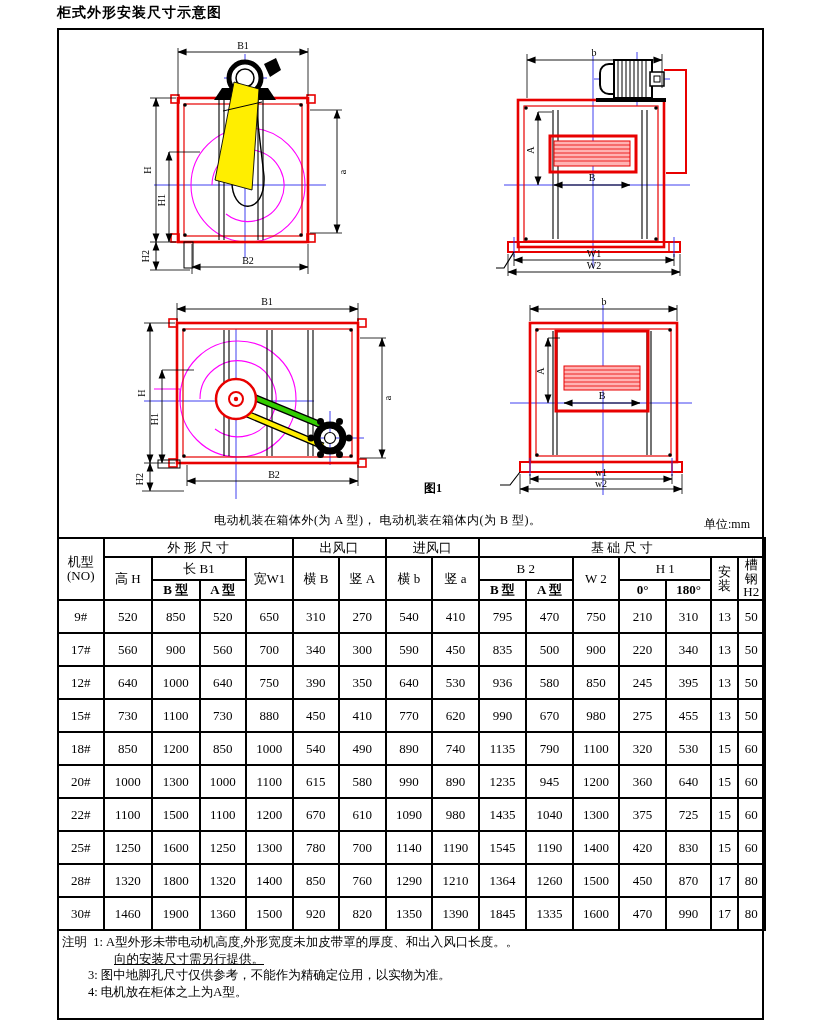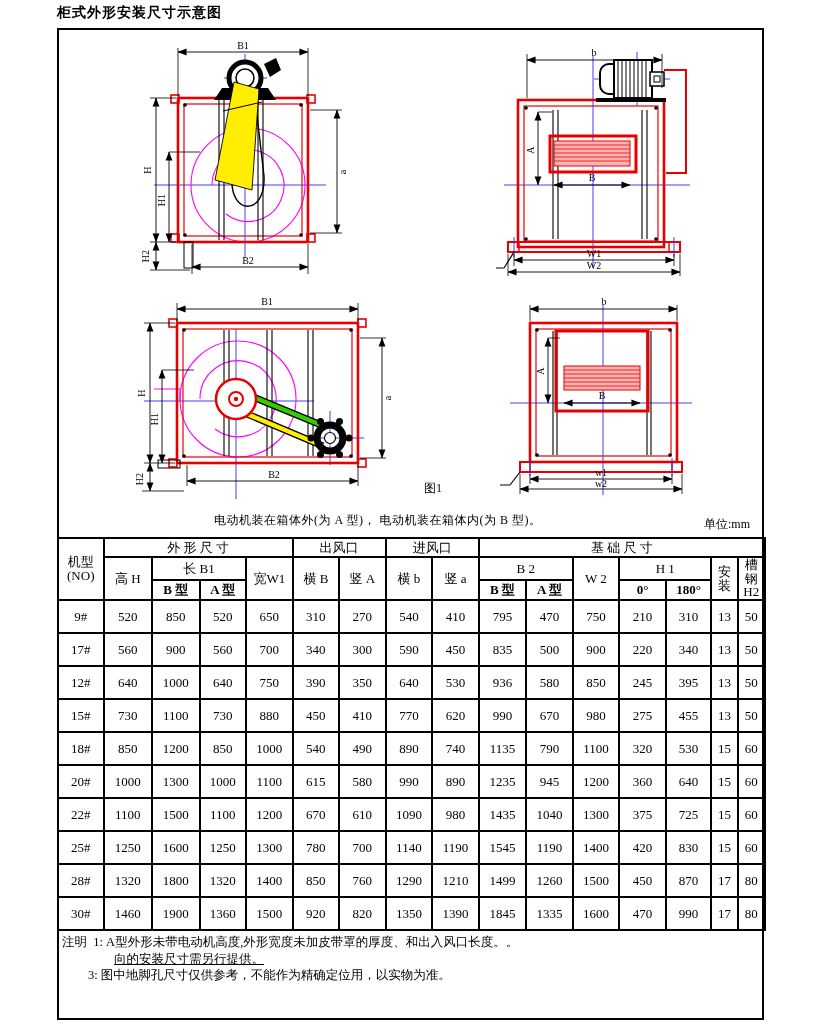--- a/index.html
+++ b/index.html
@@ -16,21 +16,21 @@
     font-family:"Liberation Sans","DejaVu Sans",sans-serif; letter-spacing:1px;
   }
   .drw { position:absolute; }
   .drw .cl   { stroke:#2a2aee; stroke-width:0.9; fill:none; }
   .drw .red  { stroke:#e80000; fill:none; }
   .drw .mag  { stroke:#ff00ff; fill:none; stroke-width:1.1; }
   .drw .ext line { stroke:#000; stroke-width:0.8; }
   .drw .dim line { stroke:#000; stroke-width:0.9; }
   .drw text { font-size:10px; fill:#000; font-family:"Liberation Serif","DejaVu Serif",serif; }
   .fig-caption { position:absolute; left:214px; top:512px; font-size:12px; letter-spacing:0.5px; }
-  .fig-label   { position:absolute; left:424px; top:480px; font-size:12px; }
+  .fig-label   { position:absolute; left:424px; top:480px; font-size:12px;font-weight:bold; }
   .unit-label  { position:absolute; left:704px; top:516px; font-size:12px; }
   table.dims {
     position:absolute; left:57px; top:537px; width:709px;
     border-collapse:collapse; table-layout:fixed;
   }
   table.dims td {
     border:2px solid #000; text-align:center; vertical-align:middle;
     font-size:13px; padding:0; overflow:hidden; line-height:1.05;
   }
   tr.h1 { height:19px; } tr.h2 { height:23px; } tr.h3 { height:20px;font-weight:bold; }
@@ -570,21 +570,21 @@
       <tr class="dr">
         <td>28#</td>
         <td>1320</td>
         <td>1800</td>
         <td>1320</td>
         <td>1400</td>
         <td>850</td>
         <td>760</td>
         <td>1290</td>
         <td>1210</td>
-        <td>1499</td>
+        <td>1364</td>
         <td>1260</td>
         <td>1500</td>
         <td>450</td>
         <td>870</td>
         <td>17</td>
         <td>80</td>
       </tr>
       <tr class="dr">
         <td>30#</td>
         <td>1460</td>
@@ -603,13 +603,14 @@
         <td>17</td>
         <td>80</td>
       </tr>
     </tbody>
 </table>
 
 <div class="notes">
   <div class="note-1">注明  1: A型外形未带电动机高度,外形宽度未加皮带罩的厚度、和出入风口长度。。</div>
   <div class="note-3">向的安装尺寸需另行提供。</div>
   <div class="note-4">3: 图中地脚孔尺寸仅供参考，不能作为精确定位用，以实物为准。</div>
+  <div class="note-5">4: 电机放在柜体之上为A型。</div>
 </div>
 
 </body></html>

